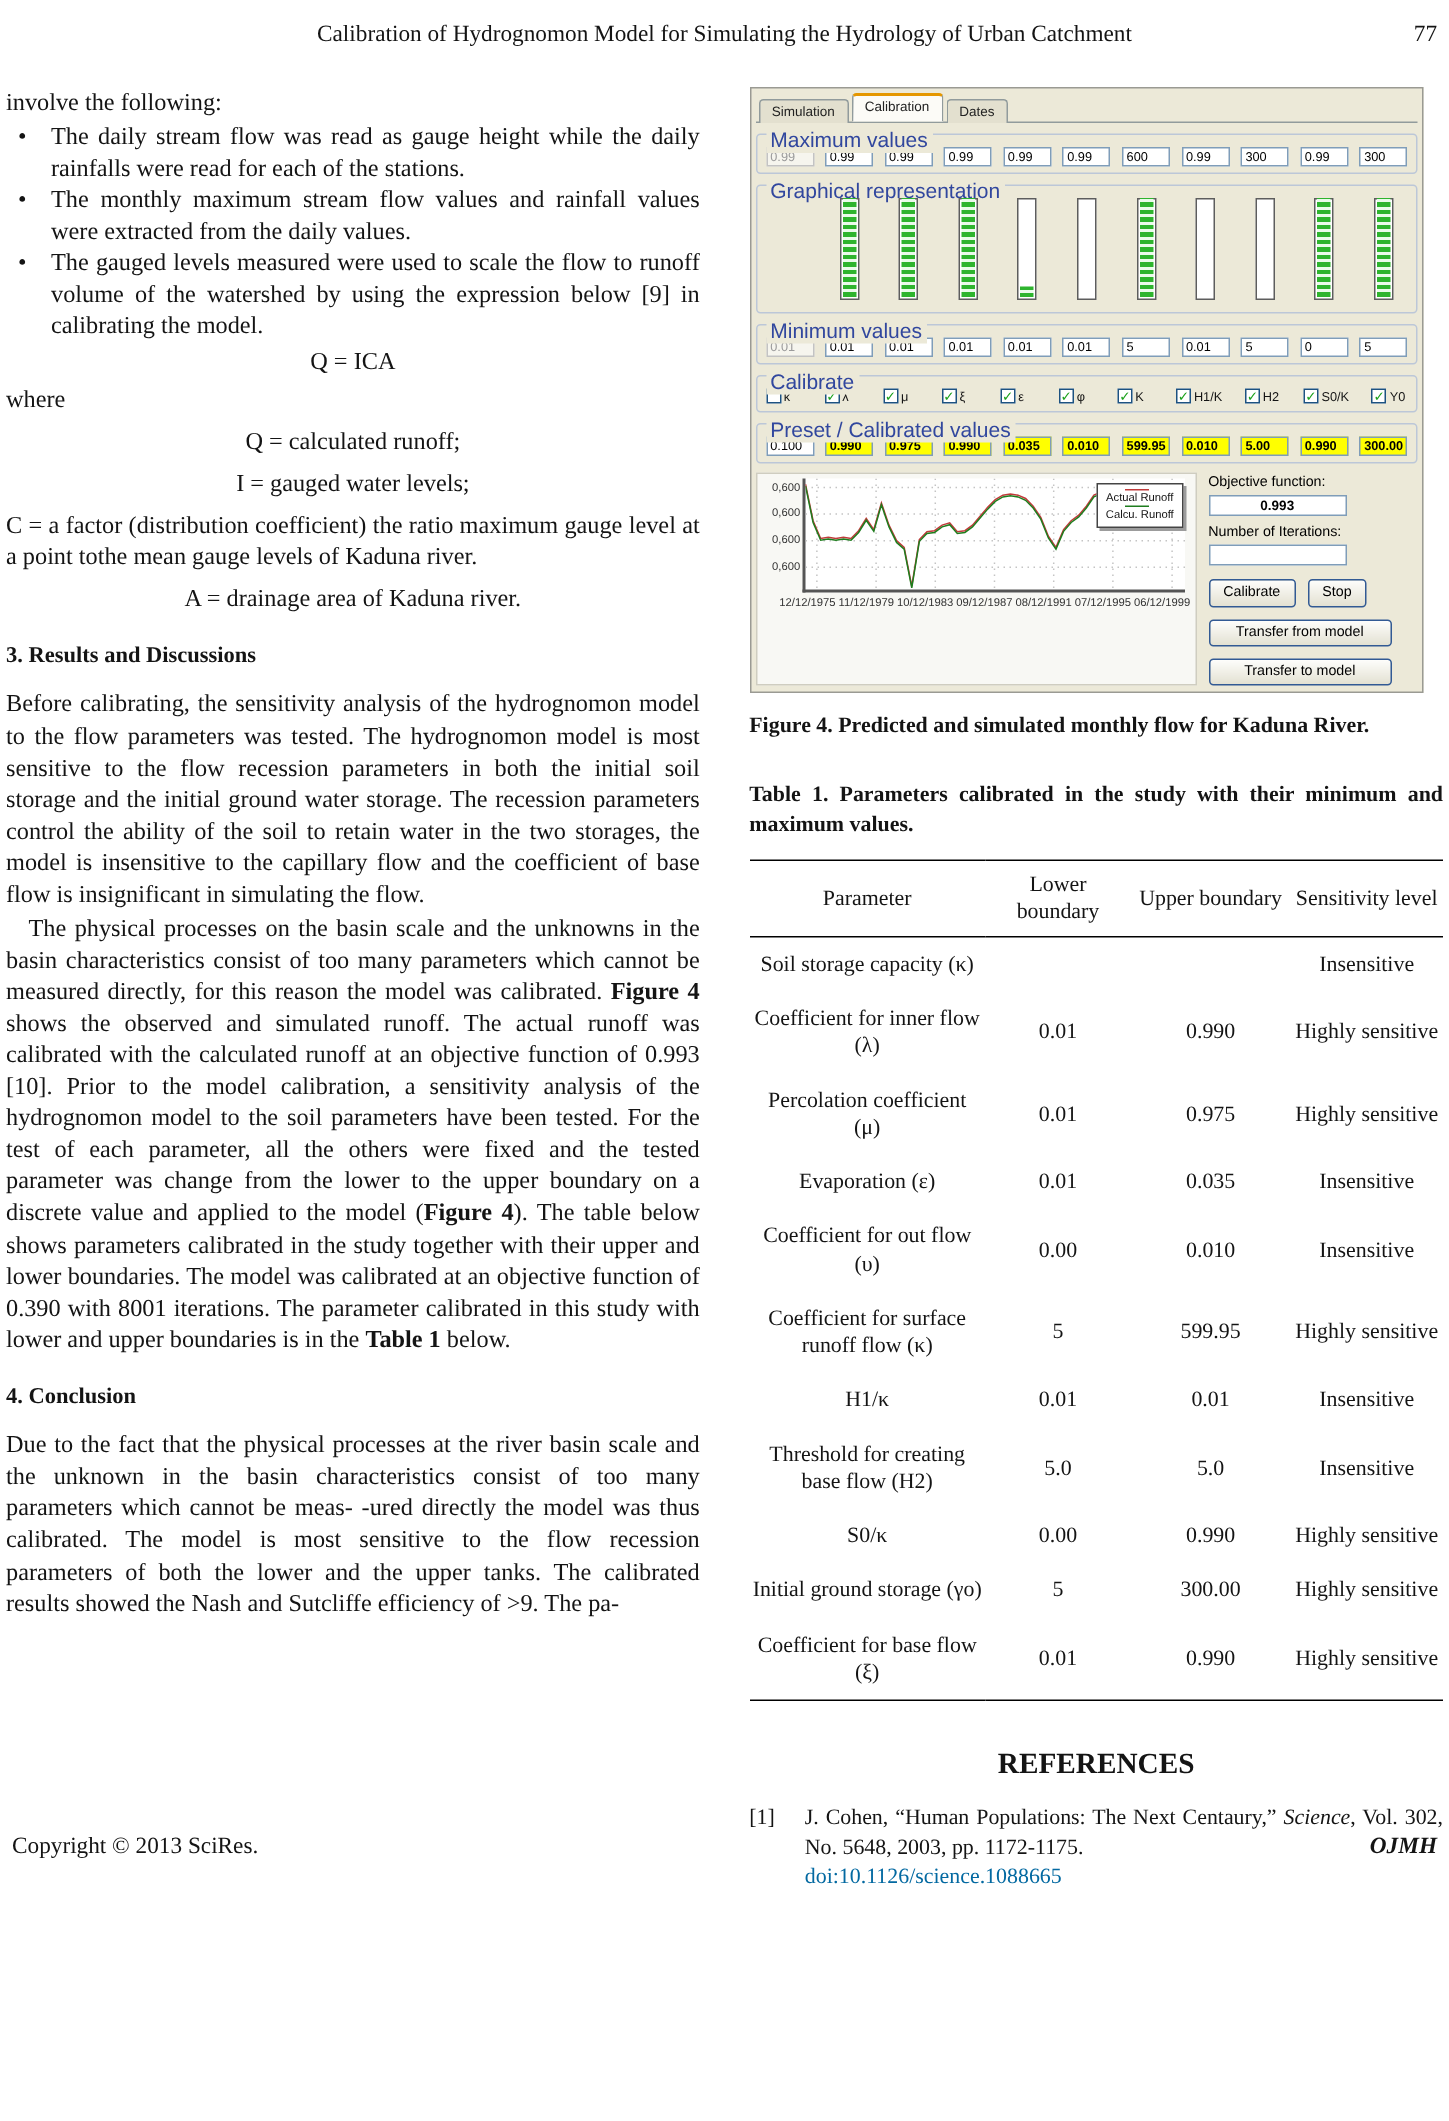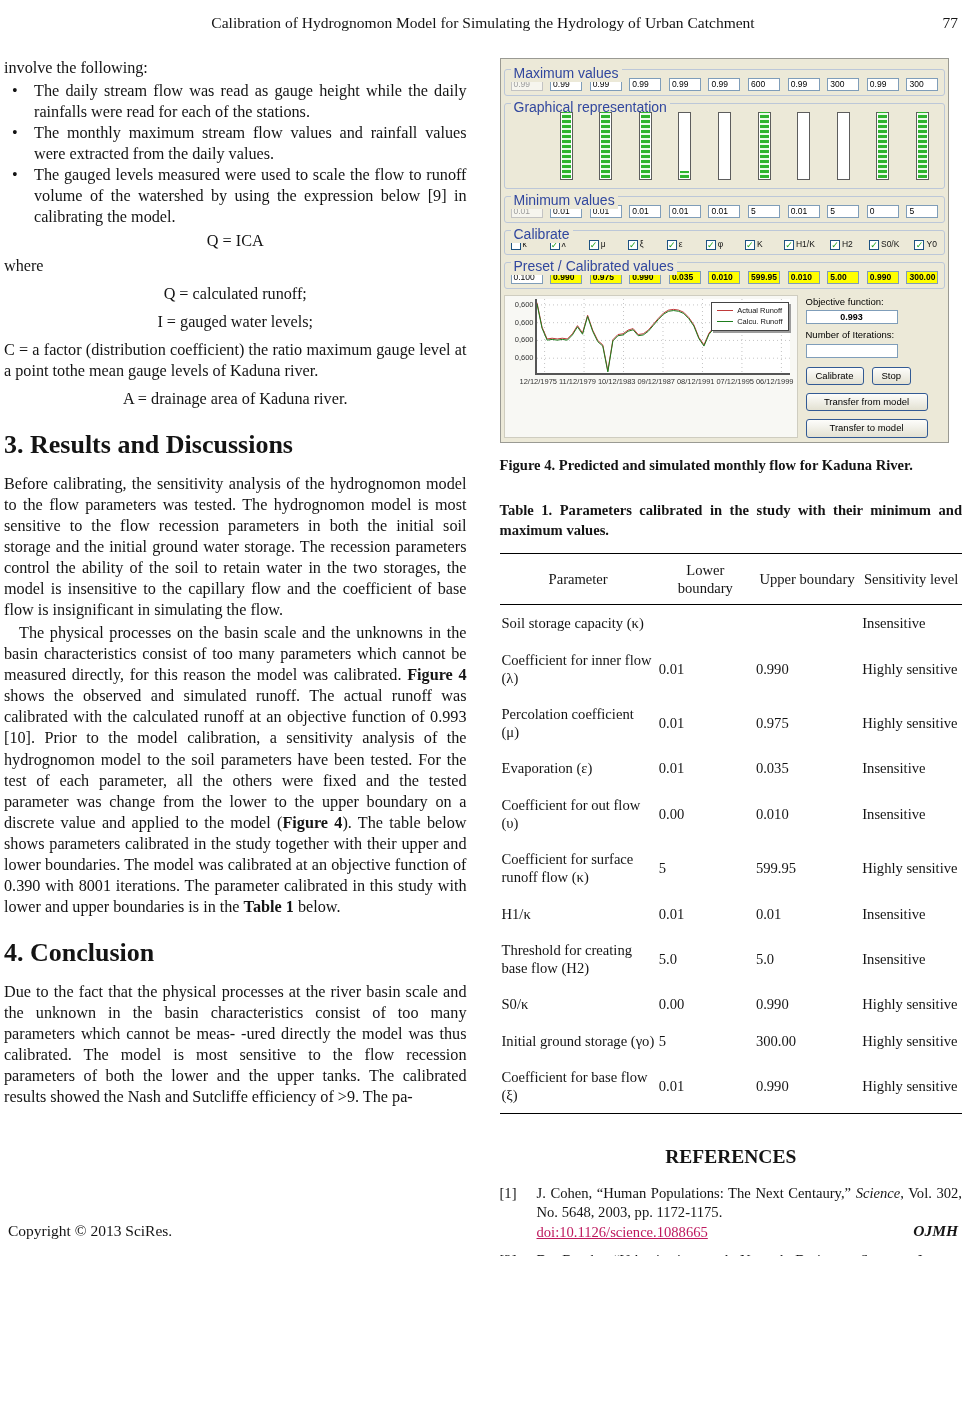--- a/index.html
+++ b/index.html
@@ -22,21 +22,21 @@
   .col { width:463px; font-size:16.2px; line-height:1.3; text-align:justify; }
 
   .bullet { display:flex; margin:0; }
   .bullet-dot { width:30px; padding-left:8px; }
   .bullet-text { flex:1; text-align:justify; }
 
   .center-line { text-align:center; margin:3px 0; }
   .eq { margin:2px 0 4px 0; }
   .defline { margin:7px 0; }
 
-  h2.section { font-size:26px; margin:18px 0 12px 0; font-weight:bold; text-align:left; }
+  h2.section { font-size:15px; margin:18px 0 12px 0; font-weight:bold; text-align:left; }
   p.body { margin:0 0 2px 0; }
   p.indent { text-indent:15px; }
   .b { font-weight:bold; }
   .i { font-style:italic; }
 
   
   .fig-window {
     width:449px; background:#ece9d8; border:1px solid #9a9a93;
     font-family:"Liberation Sans", sans-serif; padding:3px 3px 4px 3px;
   }
@@ -78,21 +78,21 @@
   .fig-bottom { display:flex; margin-top:6px; }
   .chart-wrap { width:294px; background:#f8f8f4; border:1px solid #cfcdc0; padding:3px 3px 1px 3px; position:relative; }
   .plot { position:relative; height:76px; margin-left:27px; margin-right:4px; border-left:2px solid #555; border-bottom:2px solid #555; background:#fff; }
   .plot svg { position:absolute; left:0; top:0; width:100%; height:100%; }
   .ylabel { position:absolute; right:100%; margin-right:3px; font-size:7.5px; color:#333; white-space:nowrap; transform:translateY(-50%); }
   .xlabels { display:flex; justify-content:space-between; margin-left:12px; margin-right:0; font-size:7.5px; color:#333; padding-top:2px; }
   .legend {
     position:absolute; top:6px; right:8px; background:#fff; border:1px solid #444;
     box-shadow:2px 2px 0 #9c9c9c; padding:2px 5px; font-size:7.5px; z-index:2;
   }
-  .legend-row { display:flex; align-items:center; margin:1px 0; }
+  .legend-row { display:flex; align-items:center; margin:1px 0;flex-direction:column; }
   .legend-swatch { width:16px; height:0; border-top:1.5px solid; margin-right:4px; }
 
   .fig-panel { flex:1; padding:0 2px 0 8px; font-size:9.5px; color:#000; }
   .panel-label { margin:1px 0 2px 0; }
   .value-box {
     width:92px; height:14px; border:1px solid #7f9db9; background:#fff;
     font-size:9px; line-height:13px; text-align:center; font-weight:bold;
   }
   .btn-row { display:flex; gap:8px; margin-top:9px; }
   .xp-btn {
@@ -102,32 +102,32 @@
   .xp-btn.wide { display:block; margin-top:8px; text-align:center; width:122px; }
 
   
   .fig-caption { font-size:14.6px; font-weight:bold; margin-top:13px; line-height:1.35; text-align:justify; }
   .table-title { font-size:14.6px; font-weight:bold; margin-top:26px; line-height:1.35; text-align:justify; }
 
   table.params { width:100%; border-collapse:collapse; margin-top:12px; font-size:14.6px; }
   table.params thead tr { border-top:1.6px solid #000; border-bottom:1px solid #000; }
   table.params tbody { border-bottom:1px solid #000; }
   table.params th { font-weight:normal; padding:7px 2px; text-align:center; line-height:1.25; }
-  table.params td { padding:9px 2px; text-align:left; line-height:1.25; vertical-align:middle; }
+  table.params td { padding:9px 2px; text-align:center; line-height:1.25; vertical-align:middle; }
   table.params .c-param { width:34%; }
   table.params .c-low { width:21%; }
   table.params .c-up { width:23%; }
   table.params .c-sens { width:22%; }
 
   .closing { margin-top:16px; }
   h2.refs-heading { text-align:center; font-size:19.5px; margin:30px 0 14px 0; }
   .ref { display:flex; font-size:14.6px; line-height:1.34; margin-bottom:9px; }
   .ref-num { width:37px; flex:none; }
   .ref-body { flex:1; text-align:justify; }
-  a.ref-link { color:#be185d; text-decoration:underline; display:block; }
+  a.ref-link { color:#0369a1; text-decoration:underline; display:block; }
 
   
   .footer { position:absolute; left:4px; right:4px; bottom:16px; display:flex; font-size:15.5px; padding:0 4px; }
   .footer .f-left { flex:1; }
   .footer .f-right { font-weight:bold; font-style:italic; }
 </style>
 </head>
 <body>
 
 <div class="page">
@@ -168,20 +168,25 @@
       <p class="body">Before calibrating, the sensitivity analysis of the hydrognomon model to the flow parameters was tested. The hydrognomon model is most sensitive to the flow recession parameters in both the initial soil storage and the initial ground water storage. The recession parameters control the ability of the soil to retain water in the two storages, the model is insensitive to the capillary flow and the coefficient of base flow is insignificant in simulating the flow.</p>
       <p class="body indent" id="para2"><span>The physical processes on the basin scale and the unknowns in the basin characteristics consist of too many parameters which cannot be measured directly, for this reason the model was calibrated. </span><span class="b ">Figure 4</span><span> shows the observed and simulated runoff. The actual runoff was calibrated with the calculated runoff at an objective function of 0.993 [10]. Prior to the model calibration, a sensitivity analysis of the hydrognomon model to the soil parameters have been tested. For the test of each parameter, all the others were fixed and the tested parameter was change from the lower to the upper boundary on a discrete value and applied to the model (</span><span class="b ">Figure 4</span><span>). The table below shows parameters calibrated in the study together with their upper and lower boundaries. The model was calibrated at an objective function of 0.390 with 8001 iterations. The parameter calibrated in this study with lower and upper boundaries is in the </span><span class="b ">Table 1</span><span> below.</span></p>
 
       <h2 class="section">4. Conclusion</h2>
       <p class="body">Due to the fact that the physical processes at the river basin scale and the unknown in the basin characteristics consist of too many parameters which cannot be meas- -ured directly the model was thus calibrated. The model is most sensitive to the flow recession parameters of both the lower and the upper tanks. The calibrated results showed the Nash and Sutcliffe efficiency of &gt;9. The pa-</p>
     </div>
 
     <div class="col">
 
       <div class="fig-window">
+        <div class="tabs" id="fig-tabs">
+            <div class="tab">Simulation</div>
+            <div class="tab active">Calibration</div>
+            <div class="tab">Dates</div>
+          </div>
 
         <div class="groupbox">
           <span class="groupbox-label">Maximum values</span>
           <div class="fields" id="max-row">
               <div class="field disabled">0.99</div>
               <div class="field">0.99</div>
               <div class="field">0.99</div>
               <div class="field">0.99</div>
               <div class="field">0.99</div>
               <div class="field">0.99</div>

